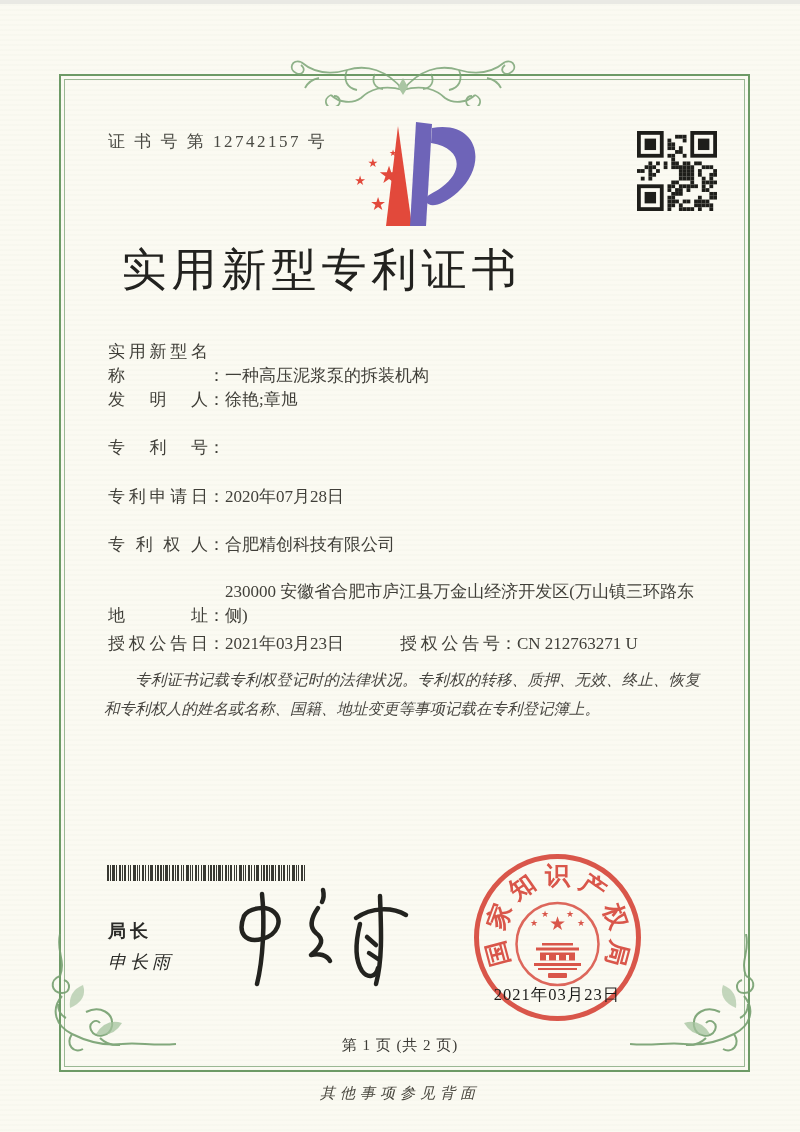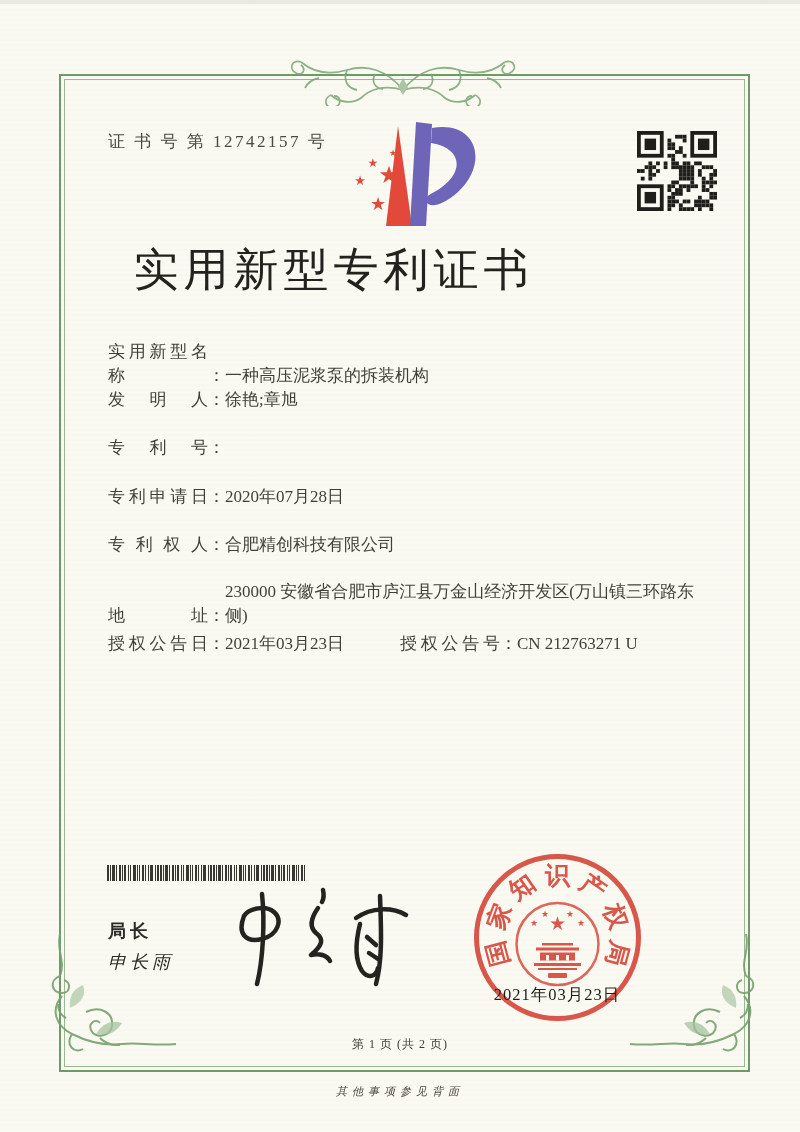--- a/index.html
+++ b/index.html
@@ -9,21 +9,21 @@
           #fbfaf2;
         font-family:"Liberation Serif","DejaVu Serif",serif;color:#3f3e39;}
   
   .frame{position:absolute;left:59px;top:70px;width:687px;height:994px;
          border:2px solid #6d9a66;}
   .frame-inner{position:absolute;left:3px;top:3px;right:3px;bottom:3px;border:1px solid #9ab894;}
   
   .cert-no{position:absolute;left:108px;top:126px;font-size:17px;letter-spacing:2.5px;color:#4a4a44;}
   .logo{position:absolute;left:336px;top:110px;width:140px;height:120px;}
   .qr{position:absolute;left:637px;top:127px;width:80px;height:80px;}
-  .title{position:absolute;left:12px;top:236px;width:643px;text-align:center;
+  .title{position:absolute;left:0;top:236px;width:643px;text-align:center;
          font-size:45px;letter-spacing:5px;color:#22221f;font-weight:500;}
   
   .frow{position:absolute;left:108px;width:600px;display:flex;align-items:flex-end;
         font-size:17px;line-height:24px;color:#403f39;}
   .flabel{display:inline-block;width:100px;text-align:justify;text-align-last:justify;flex:0 0 100px;}
   .fcolon{flex:0 0 17px;}
   .fvalue{flex:1 1 auto;max-width:470px;}
   .fgroup{display:flex;align-items:flex-start;}
   .g1{width:292px;flex:0 0 292px;}
   
@@ -34,23 +34,23 @@
   .barcode{position:absolute;left:107px;top:861px;width:198px;height:16px;}
   .officer-title{position:absolute;left:108px;top:915px;font-family:"Liberation Sans","DejaVu Sans",sans-serif;
          font-size:18px;letter-spacing:4px;color:#2b2b28;font-weight:700;}
   .officer-name{position:absolute;left:108px;top:946px;font-family:"Liberation Sans","DejaVu Sans",sans-serif;
          font-size:18px;letter-spacing:4px;color:#2b2b28;font-weight:500;font-style:italic;}
   .signature{position:absolute;left:220px;top:878px;width:200px;height:118px;}
   .seal{position:absolute;left:470px;top:846px;width:175px;height:175px;opacity:.93;}
   .seal-date{position:absolute;left:472px;top:980px;width:170px;text-align:center;
          font-size:16.5px;letter-spacing:1px;color:#1d1d1b;}
   .page-info{position:absolute;left:0;top:1032px;width:800px;text-align:center;
-         font-size:12px;letter-spacing:1px;color:#3c3b36;}
+         font-size:15px;letter-spacing:1px;color:#3c3b36;}
   .back-note{position:absolute;left:0;top:1080px;width:800px;text-align:center;
-         font-size:11px;letter-spacing:5px;font-style:italic;color:#49473f;}
+         font-size:15px;letter-spacing:5px;font-style:italic;color:#49473f;}
   
   .orn{position:absolute;pointer-events:none;}
   .orn-top{left:283px;top:44px;width:240px;height:58px;}
   .orn-bl{left:36px;top:930px;width:140px;height:148px;}
   .orn-br{left:630px;top:930px;width:140px;height:148px;transform:scaleX(-1);}
 </style>
 </head>
 <body>
 
 <div class="page">
@@ -299,20 +299,21 @@
         <span class="fvalue">2021年03月23日</span>
     </div>
     <div class="fgroup">
       <span class="flabel">授权公告号</span>
         <span class="fcolon">：</span>
         <span class="fvalue">CN 212763271 U</span>
     </div>
   </div>
 
   <div class="legal">
+    <p>专利证书记载专利权登记时的法律状况。专利权的转移、质押、无效、终止、恢复和专利权人的姓名或名称、国籍、地址变更等事项记载在专利登记簿上。</p>
   </div>
 
   <svg class="barcode" viewBox="0 0 198 16" preserveAspectRatio="none">
     <path d="M0,8 H198" stroke="#383832" stroke-width="16" fill="none" stroke-dasharray="2 1 1 1 3 1 1 2 2 1 1 1 2 2 1 1 1 2 3 1 1 1 1 2 2 1 1 2 1 1 3 2 1 1 2 1"></path>
   </svg>
 
   <div class="officer-title">局长</div>
   <div class="officer-name">申长雨</div>
 
   <svg class="signature" viewBox="0 0 200 118">

